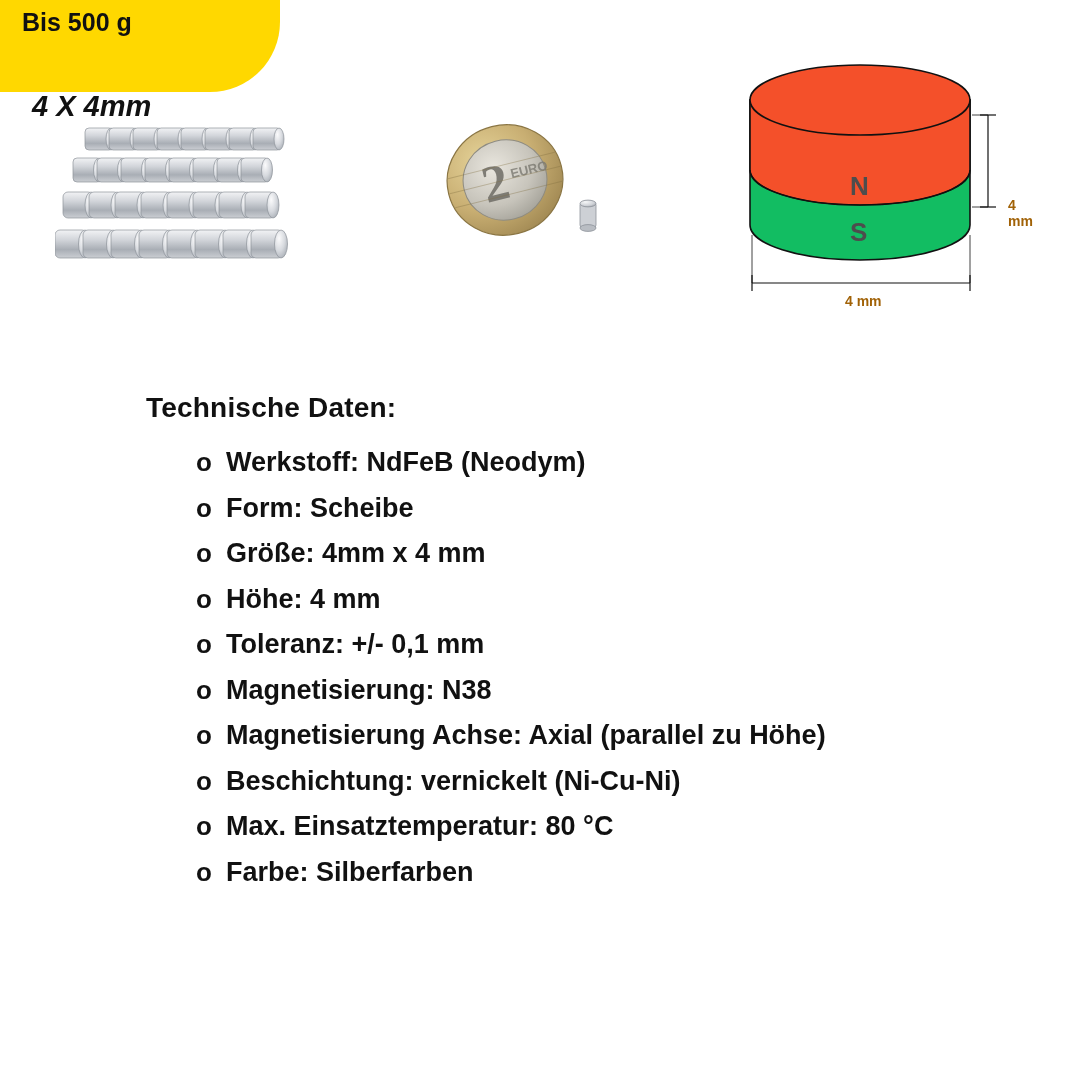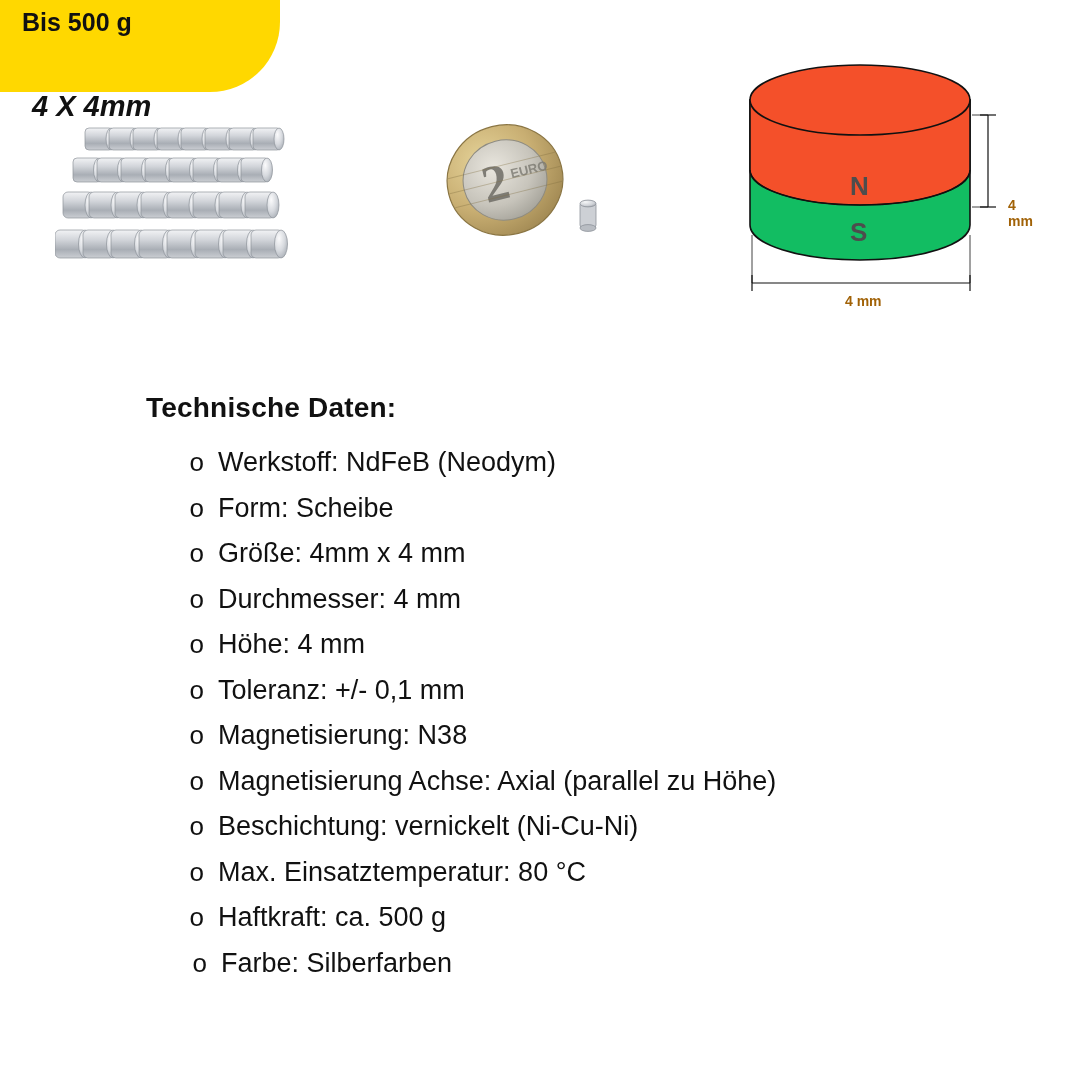--- a/index.html
+++ b/index.html
@@ -107,22 +107,23 @@
   }
   .specs-title {
     font-size: 28px;
     font-weight: bold;
     margin: 0 0 16px 146px;
     color: #111;
     letter-spacing: .2px;
   }
   ul.spec-list {
     list-style: none;
-    margin: 8px;
+    margin: 16px;
     padding: 0;
+    font-weight: bold;
   }
   ul.spec-list li {
     font-size: 27px;
     line-height: 45.5px;
     color: #111;
     white-space: nowrap;
     position: relative;
   }
   .bullet {
     display: inline-block;
@@ -421,40 +422,34 @@
     <li>
       <span class="bullet">o</span><span class="spec-text">Werkstoff: NdFeB (Neodym)</span>
     </li>
     <li>
       <span class="bullet">o</span><span class="spec-text">Form: Scheibe</span>
     </li>
     <li>
       <span class="bullet">o</span><span class="spec-text">Größe: 4mm x 4 mm</span>
     </li>
     <li>
-      <span class="bullet">o</span><span class="spec-text">Durchmesser: 4 mm</span>
-    </li>
-    <li>
       <span class="bullet">o</span><span class="spec-text">Höhe: 4 mm</span>
     </li>
     <li>
       <span class="bullet">o</span><span class="spec-text">Toleranz: +/- 0,1 mm</span>
     </li>
     <li>
       <span class="bullet">o</span><span class="spec-text">Magnetisierung: N38</span>
     </li>
     <li>
       <span class="bullet">o</span><span class="spec-text">Magnetisierung Achse: Axial (parallel zu Höhe)</span>
     </li>
     <li>
       <span class="bullet">o</span><span class="spec-text">Beschichtung: vernickelt (Ni-Cu-Ni)</span>
     </li>
     <li>
       <span class="bullet">o</span><span class="spec-text">Max. Einsatztemperatur: 80 °C</span>
-    </li>
-    <li>
-      <span class="bullet">o</span><span class="spec-text">Haftkraft: ca. 500 g</span>
     </li>
     <li>
       <span class="bullet">o</span><span class="spec-text">Farbe: Silberfarben</span>
     </li>
   </ul>
 </div>
 
 </body></html>

